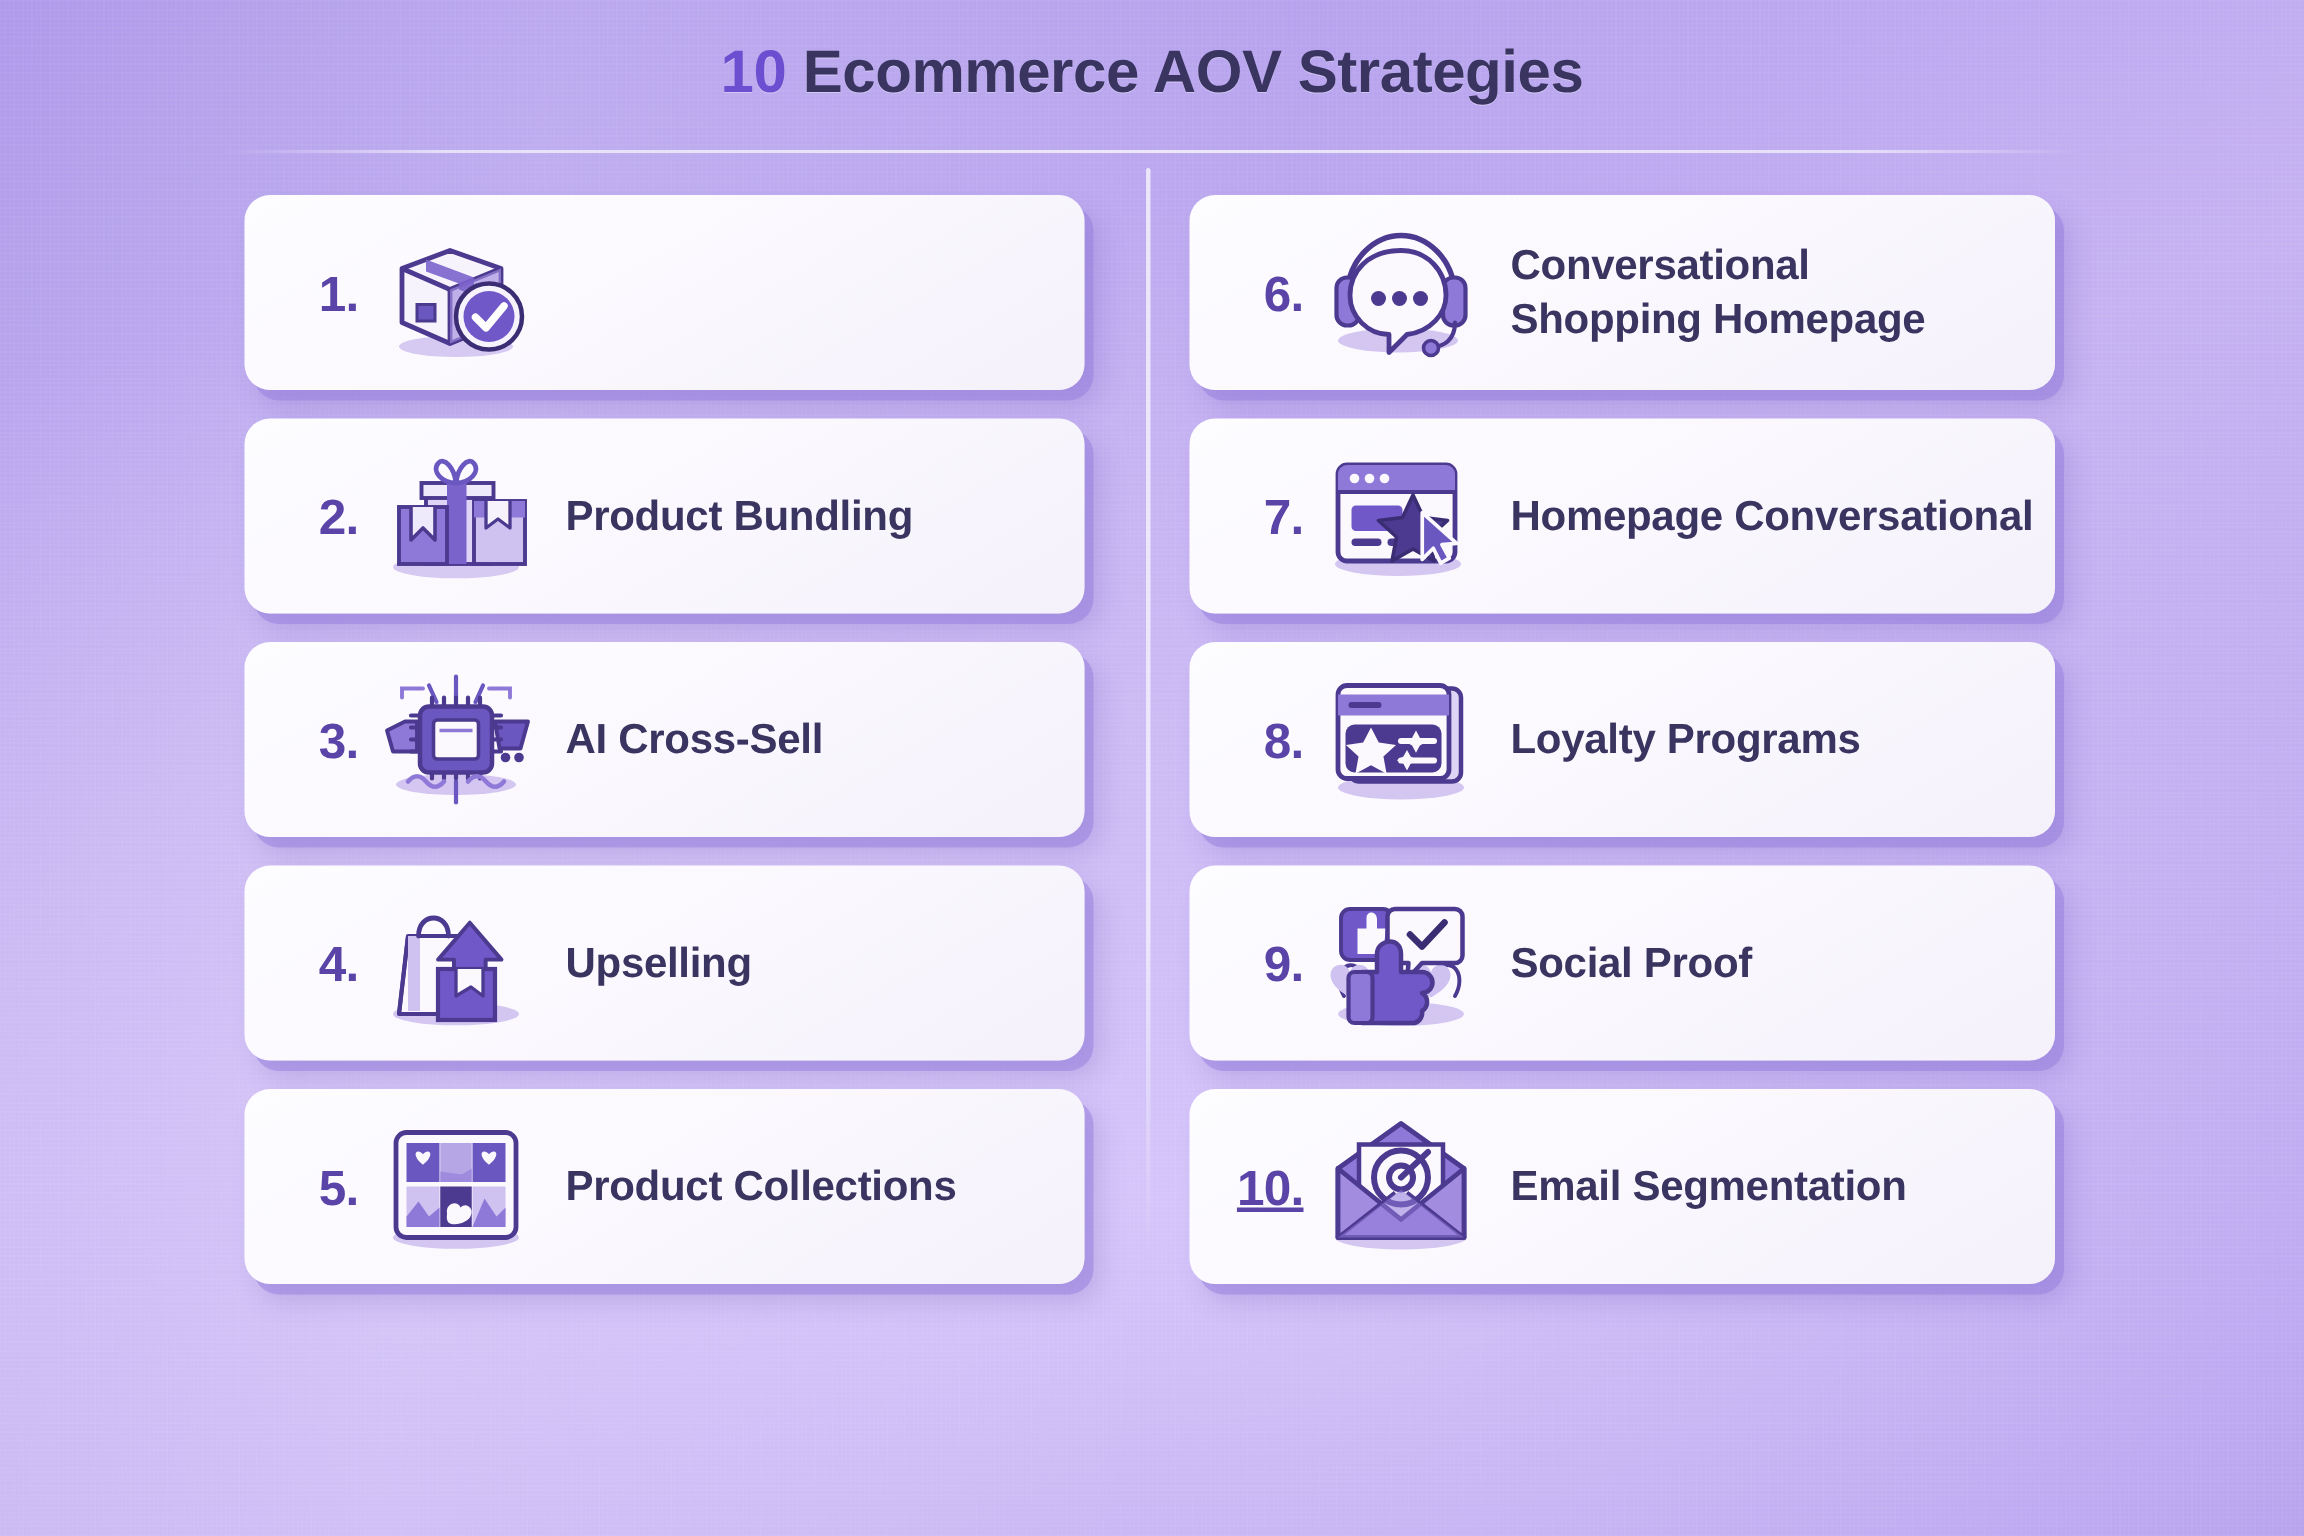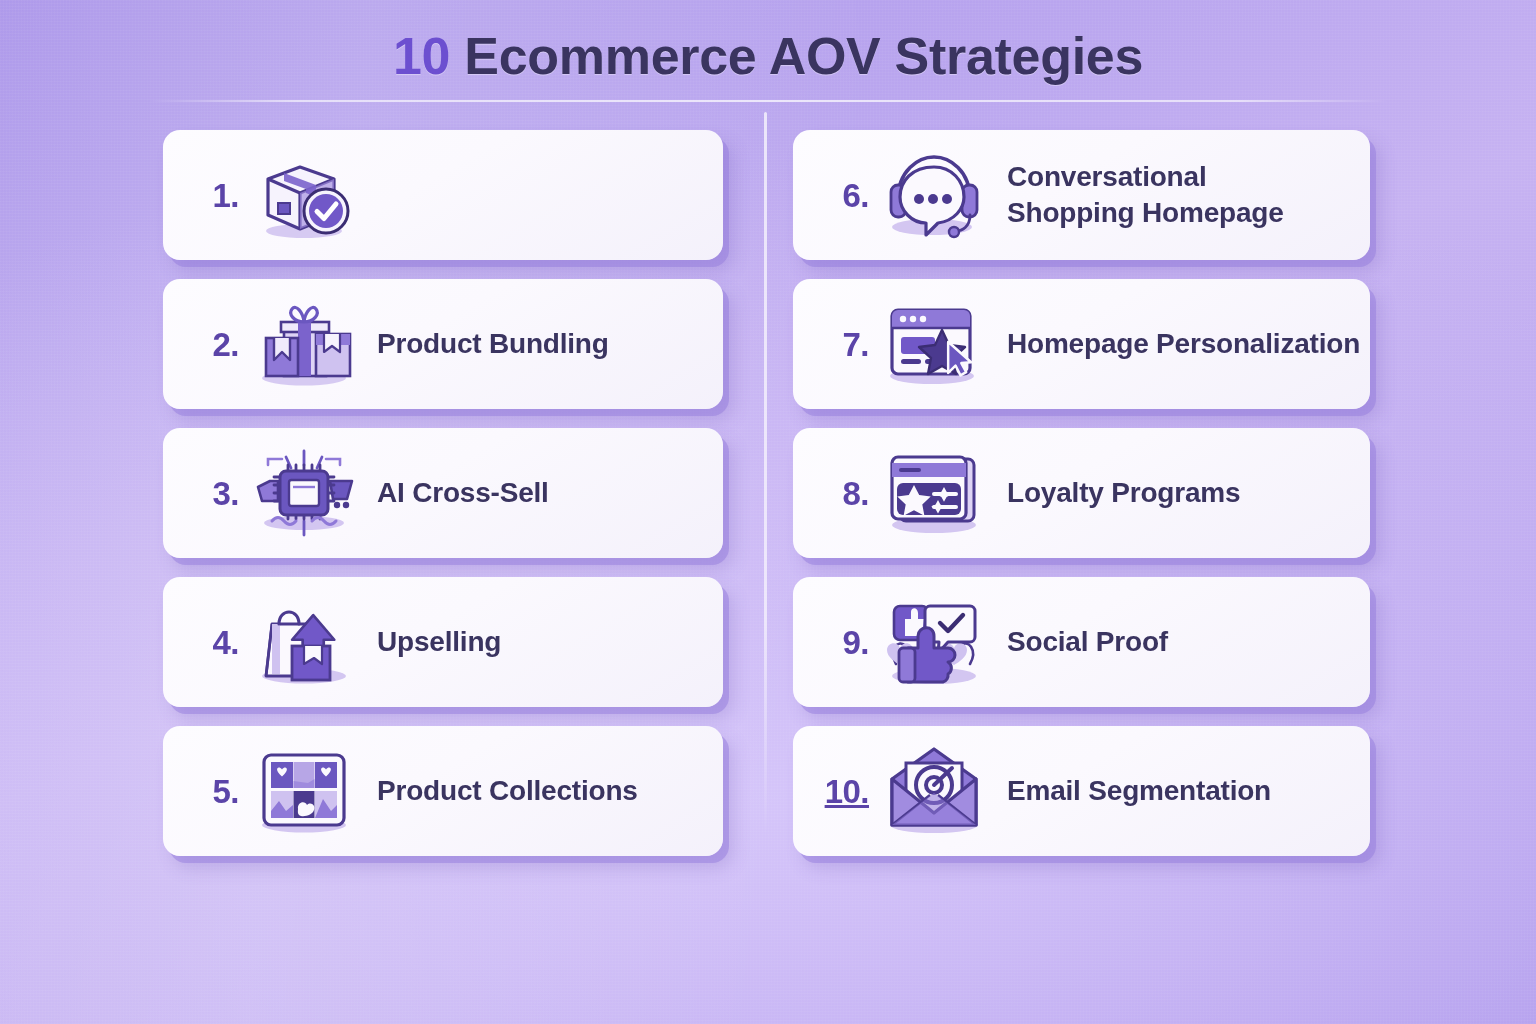--- a/index.html
+++ b/index.html
@@ -32,21 +32,21 @@
   }
 
   #page{ position:absolute; inset:0; }
 
   
   .title-wrap{
     position:absolute; top:26px; left:0; width:100%;
     text-align:center;
   }
   .title{
-    font-size:52px;
+    font-size:40px;
     font-weight:700;
     letter-spacing:-.3px;
     color:#3a3460;
     white-space:nowrap;
     text-shadow:0 1px 0 rgba(255,255,255,.35);
   }
   .title .num{ color:#6c4fd0; font-weight:800; }
 
   .hdiv{
     position:absolute; top:100px; left:148px; width:1240px; height:2px;
@@ -272,21 +272,21 @@
             <circle cx="35" cy="25" r="3.2" fill="#fbf9fe"></circle>
             <circle cx="45" cy="25" r="3.2" fill="#fbf9fe"></circle>
           <rect x="23" y="43" width="34" height="17" rx="3" fill="#7158c8"></rect>
           <rect x="23" y="65" width="20" height="5" rx="2.5" fill="#4b3a8f"></rect>
           <rect x="47" y="65" width="12" height="5" rx="2.5" fill="#4b3a8f"></rect>
           <path d="M64 36 L71 51 L87 53 L75 64 L78 80 L64 72 L50 80 L53 64 L41 53 L57 51 Z" fill="#4b3a8f" stroke="#3b2d73" stroke-width="2.4" stroke-linejoin="round"></path>
           <path d="M70 54 L70 92 L79 83 L85 95 L92 91 L86 80 L98 79 Z" transform="translate(-2,-8) scale(0.82) translate(18,14)" fill="#6b57c0" stroke="#fbf9fe" stroke-width="3" stroke-linejoin="round"></path>
         </svg>
       </div>
       <div class="card-text">
-        <span>Homepage Personalization</span>
+        <span>Homepage Conversational</span>
       </div>
     </div>
 
     <div class="card">
       <div class="num-label">8.</div>
       <div class="icon-box">
         <svg viewBox="0 0 112 100">
           <ellipse cx="56" cy="82" rx="42" ry="8" fill="#c9b9ee" opacity=".8"></ellipse>
           <rect x="22" y="16" width="74" height="62" rx="6" fill="#ded4f5" stroke="#4b3a8f" stroke-width="3"></rect>
           <rect x="14" y="14" width="74" height="62" rx="6" fill="#fbf9fe" stroke="#4b3a8f" stroke-width="3.2"></rect>

